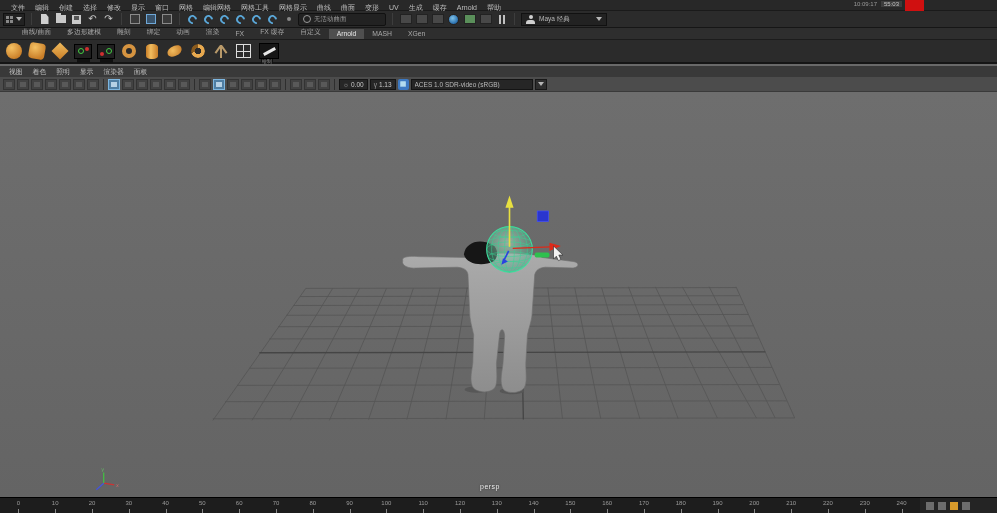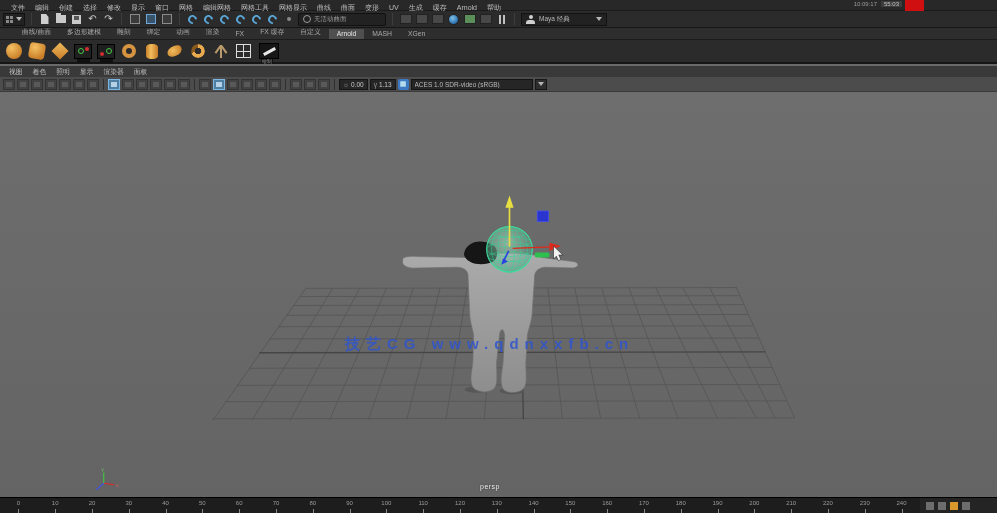--- a/index.html
+++ b/index.html
@@ -468,21 +468,20 @@
 
       <g stroke-width="1.6" font-size="6" font-family="DejaVu Sans, sans-serif">
         <line x1="14" y1="572" x2="27" y2="574" stroke="#cc3333"></line>
         <line x1="14" y1="572" x2="14" y2="559" stroke="#44bb44"></line>
         <line x1="14" y1="572" x2="5" y2="580" stroke="#4455dd"></line>
         <text x="29" y="577" fill="#cc6666">x</text>
         <text x="11" y="557" fill="#66bb66">y</text>
       </g>
     </svg>
 
-    <div class="watermark">技艺CG www.qdnxxfb.cn</div>
     <div class="persp-label">persp</div>
   </div>
 
   <div class="timeline">
     <div class="ticks">
         <span class="tick">
         <span class="num">0</span>
       </span>
         <span class="tick">
         <span class="num">10</span>

